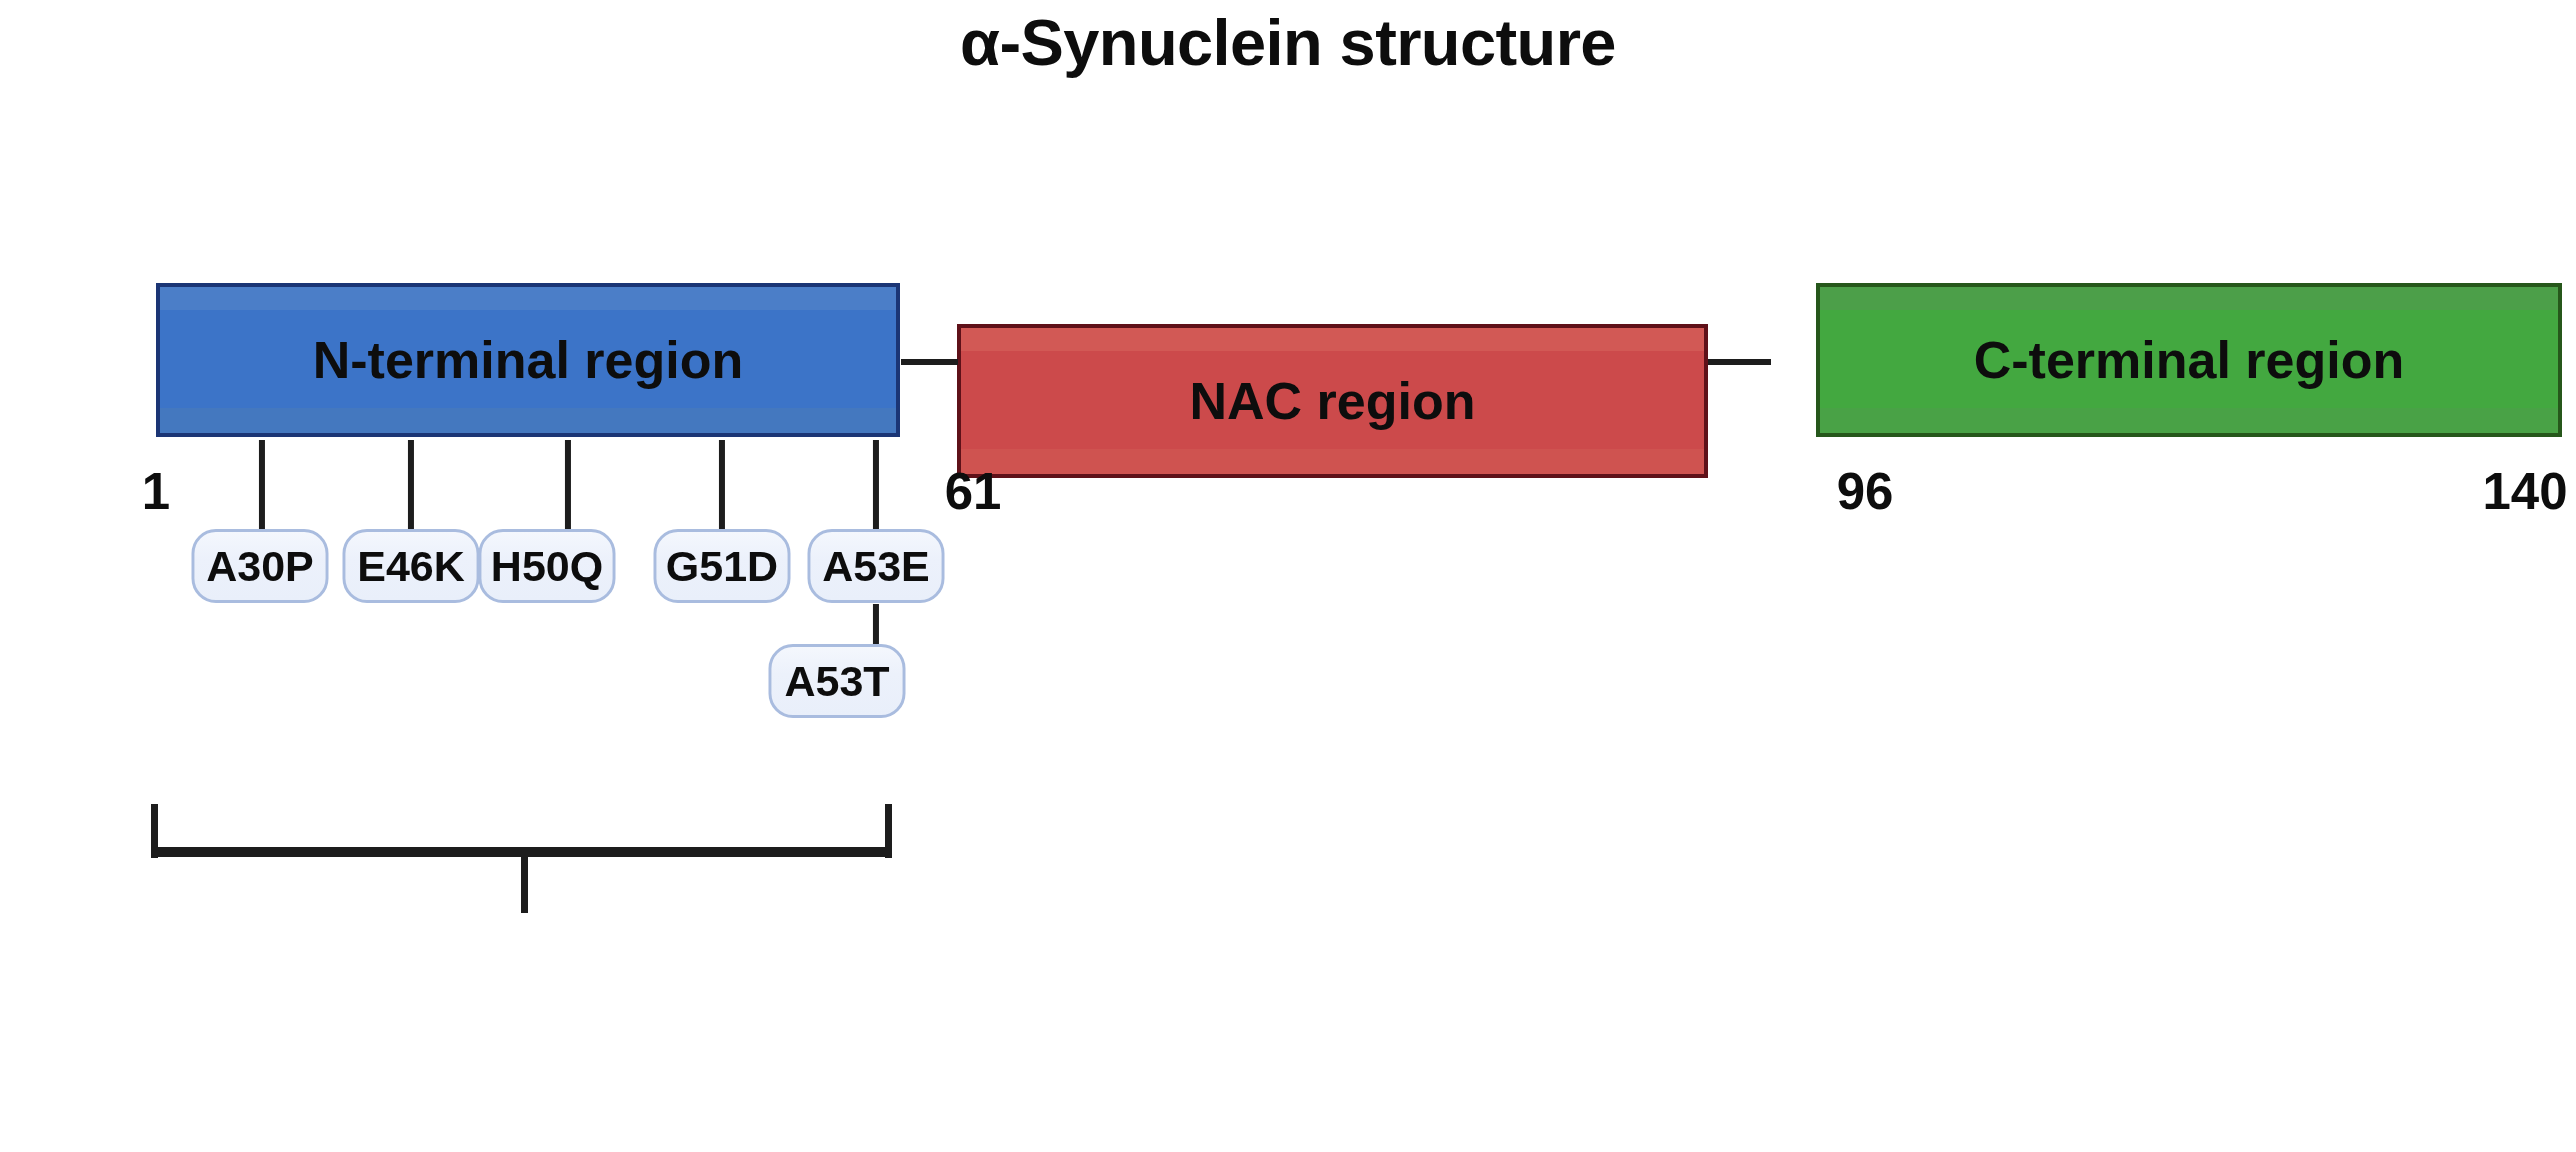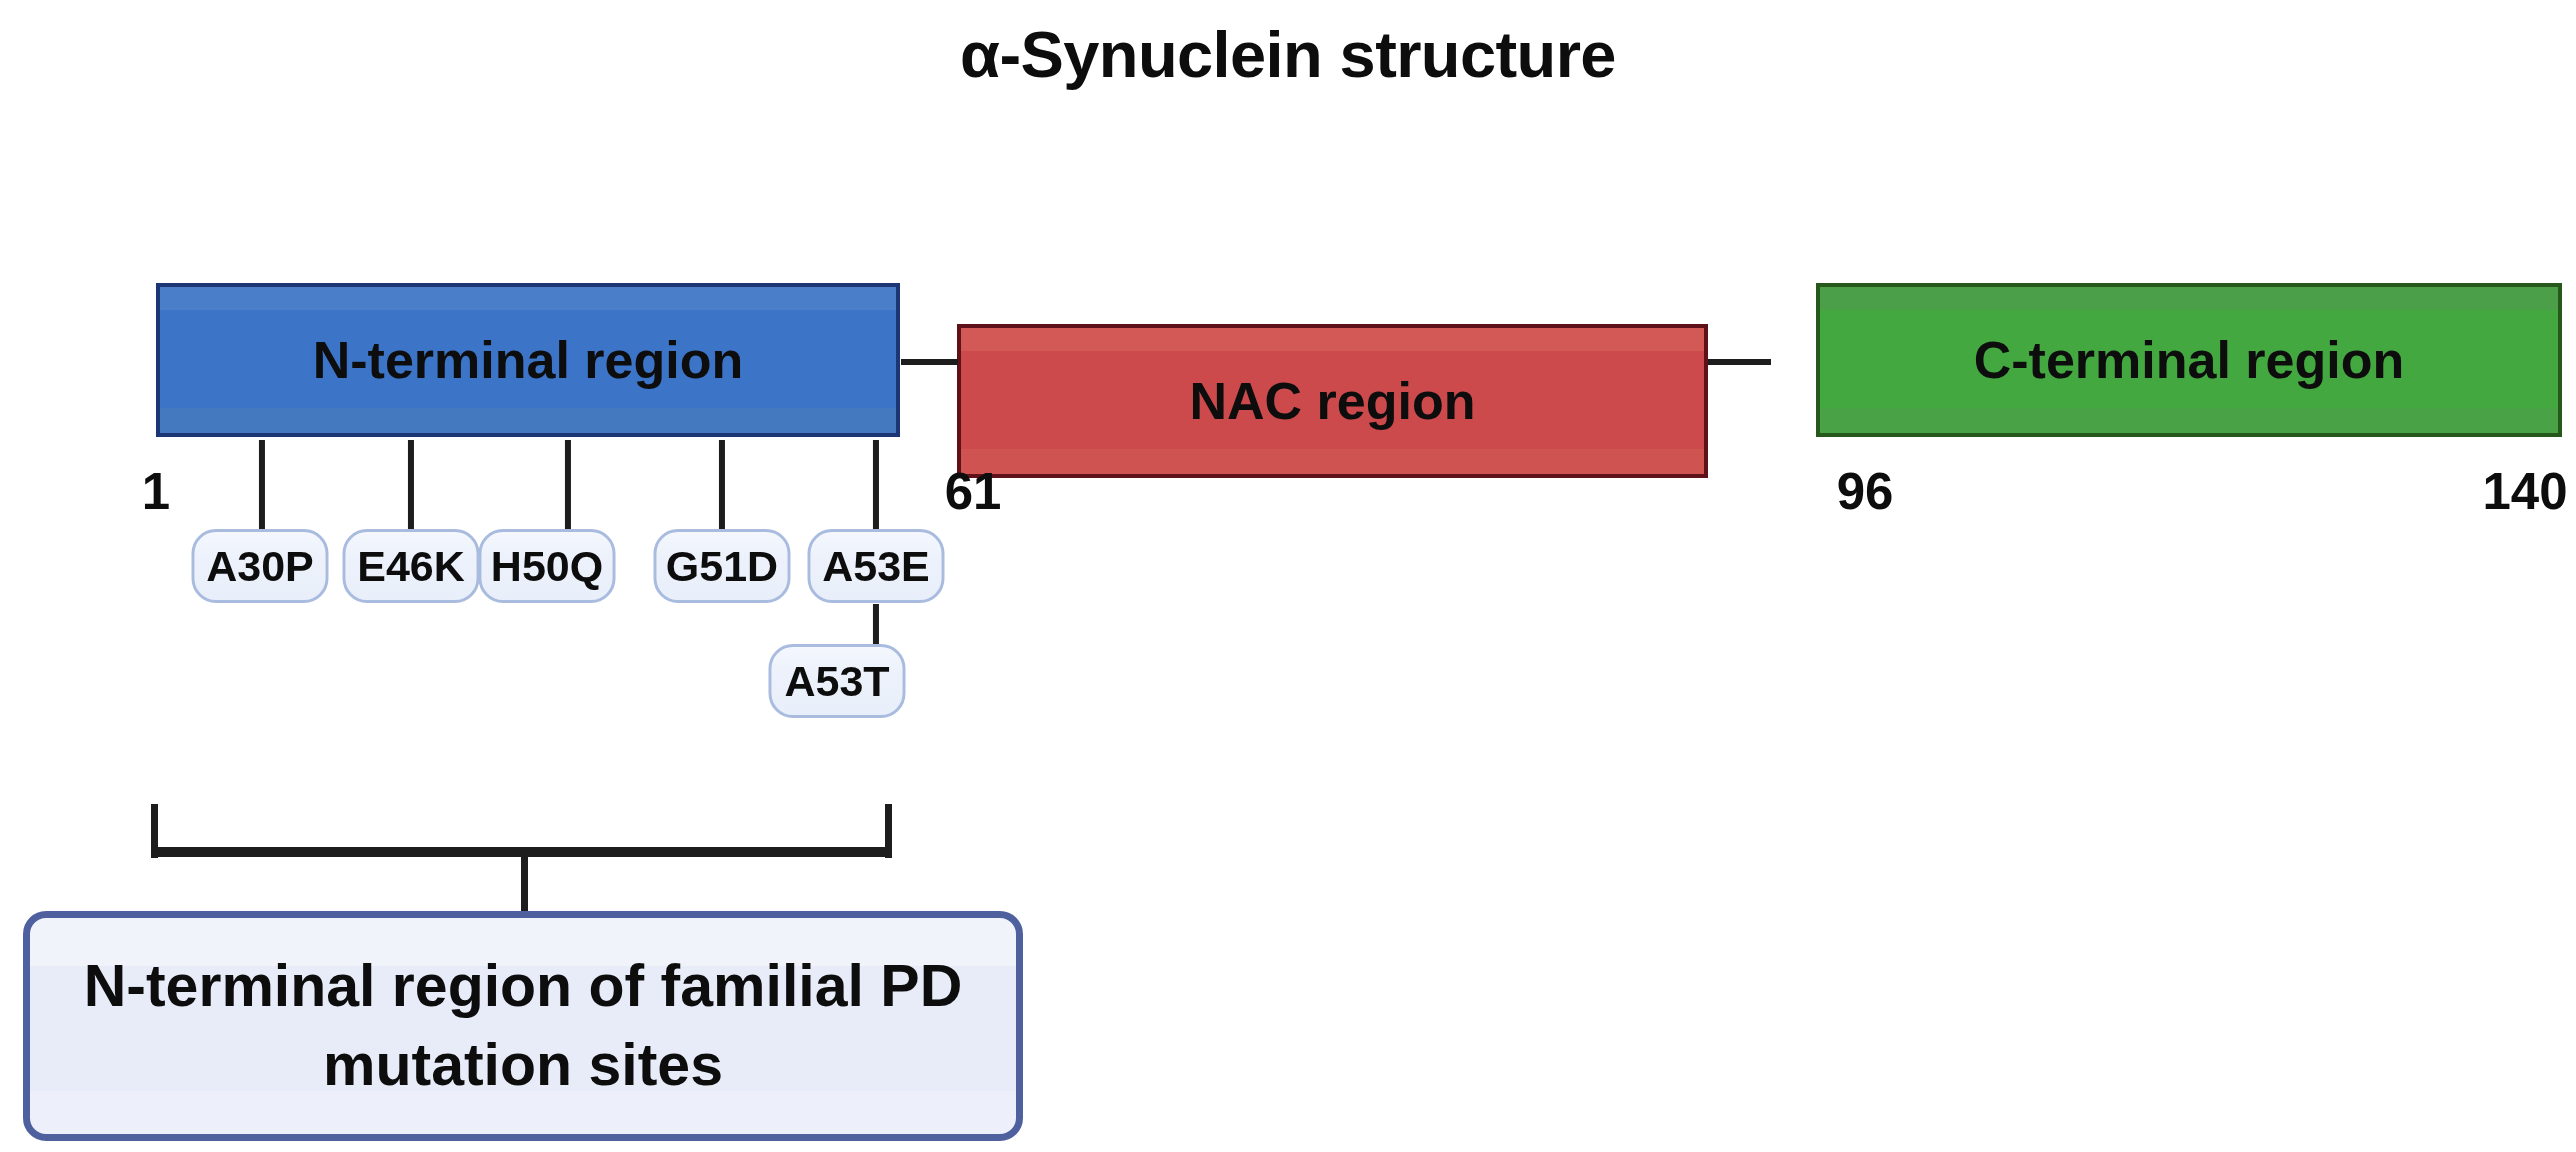--- a/index.html
+++ b/index.html
@@ -9,21 +9,20 @@
     background:#ffffff;
     font-family:"Liberation Sans","DejaVu Sans",sans-serif;
     color:#111;
     overflow:hidden;
   }
   .title{
     position:absolute;top:4.9px;left:0;width:2576px;
     text-align:center;
     font-size:65px;font-weight:700;color:#0d0d0d;
     letter-spacing:-0.6px;
-    margin-top:12px;
   }
   
   .region{
     position:absolute;top:283px;height:154px;
     box-sizing:border-box;
     display:flex;align-items:center;justify-content:center;
     font-size:52px;font-weight:700;color:#0d0d0d;
     border:4.9px solid #000;
   }
   .region.blue{
@@ -141,19 +140,15 @@
   <div class="tick sub" style="left:876px"></div>
   <div class="pill sub" style="left:837px">
     <span>A53T</span>
   </div>
 
   <div class="bracket-part bk-left"></div>
   <div class="bracket-part bk-right"></div>
   <div class="bracket-part bk-bar"></div>
   <div class="bracket-part bk-stem"></div>
 
-  <div class="annotation">
-    <span>N-terminal region of familial PD</span>
-    <span>mutation sites</span>
-  </div>
 
 </div>
 
 
 </body></html>

